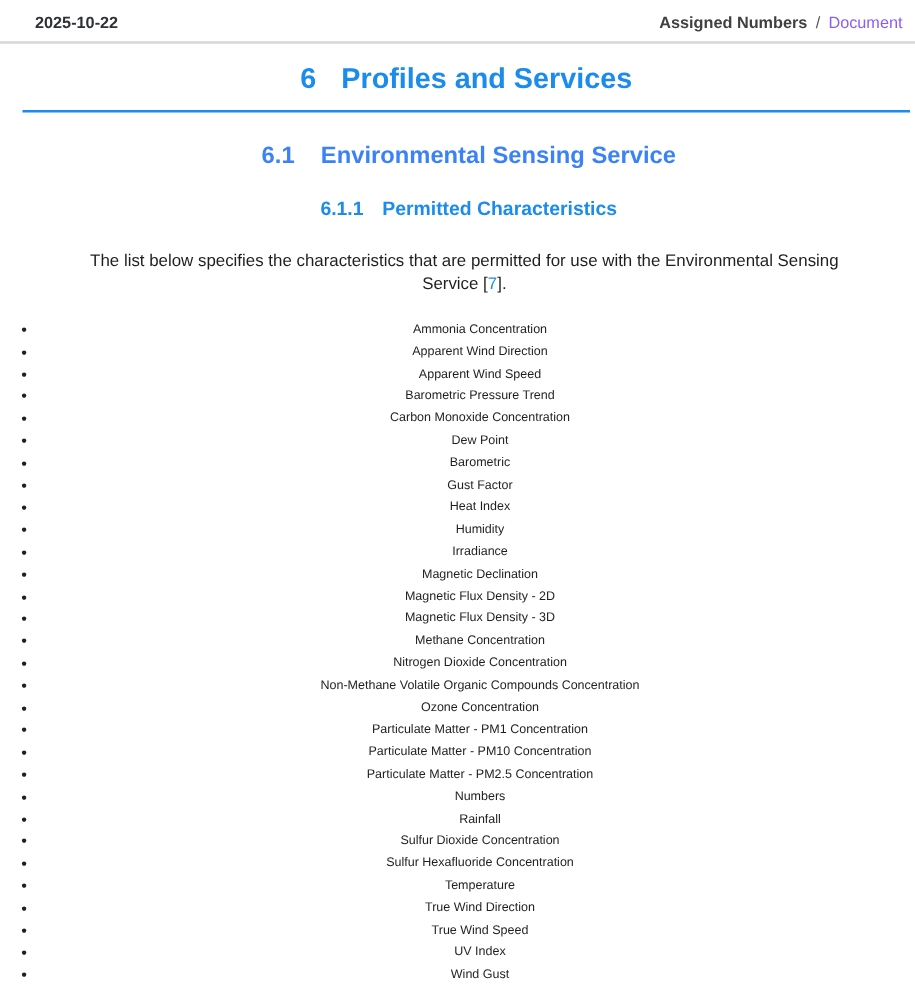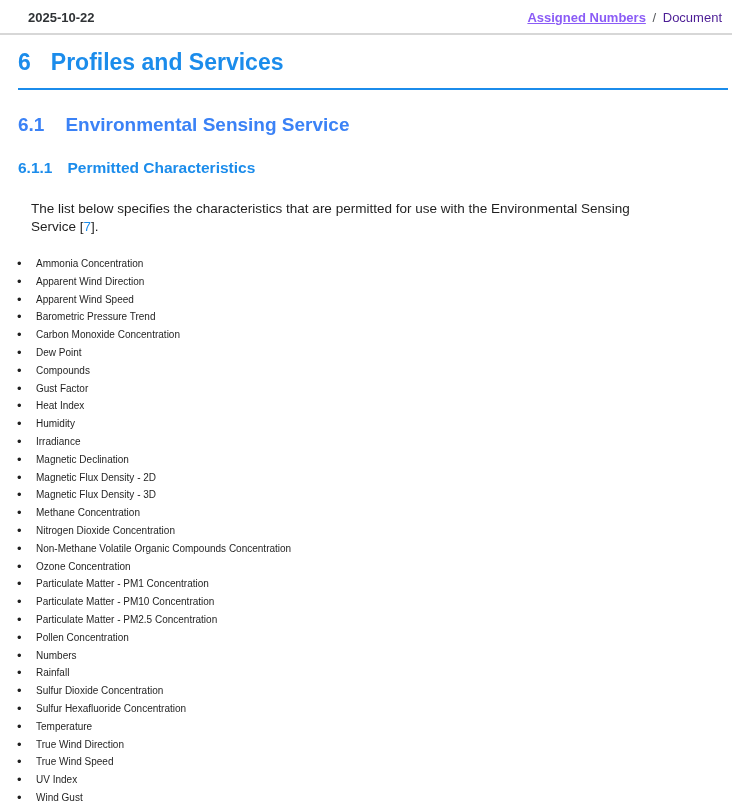--- a/index.html
+++ b/index.html
@@ -1,15 +1,15 @@
 <!DOCTYPE html>
 <html><head>
 <meta charset="utf-8">
 <style>
-  * { margin: 0; padding: 0; box-sizing: border-box; }
+  * { margin: 0; padding: 0; box-sizing: border-box; text-align: center; }
   html, body { background: #ffffff; }
   .page {
     position: relative;
     width: 732px;
     height: 802px;
     background: #ffffff;
     overflow: hidden;
     font-family: "Liberation Sans", sans-serif;
     color: #1f1f1f;
   }
@@ -17,23 +17,23 @@
   .header {
     display: flex;
     justify-content: space-between;
     align-items: baseline;
     padding: 10px 10px 0 28px;
     font-size: 13px;
     line-height: 15px;
   }
   .doc-date { font-weight: bold; color: #2f3235; }
   .breadcrumb { color: #54575b; }
-  .breadcrumb .crumb-primary { font-weight: bold; color: #8b5cf6; text-decoration: underline; }
+  .breadcrumb .crumb-primary { font-weight: bold; color: #404040; }
   .breadcrumb .crumb-sep { color: #54575b; padding: 0 3px; }
-  .breadcrumb .crumb-secondary { color: #4c1d95; }
+  .breadcrumb .crumb-secondary { color: #8b5cf6; }
   .header-divider {
     margin-top: 8px;
     height: 2px;
     background: #d7d7d7;
     width: 100%;
   }
   
   .h1 {
     margin: 15px 4px 0 18px;
     font-size: 23px;
@@ -128,36 +128,35 @@
     <span class="line"><span>Service [</span><a class="ref-link">7</a><span>].</span></span>
   </p>
 
   <ul class="char-list">
     <li>Ammonia Concentration</li>
     <li>Apparent Wind Direction</li>
     <li>Apparent Wind Speed</li>
     <li>Barometric Pressure Trend</li>
     <li>Carbon Monoxide Concentration</li>
     <li>Dew Point</li>
-    <li>Compounds</li>
+    <li>Barometric</li>
     <li>Gust Factor</li>
     <li>Heat Index</li>
     <li>Humidity</li>
     <li>Irradiance</li>
     <li>Magnetic Declination</li>
     <li>Magnetic Flux Density - 2D</li>
     <li>Magnetic Flux Density - 3D</li>
     <li>Methane Concentration</li>
     <li>Nitrogen Dioxide Concentration</li>
     <li>Non-Methane Volatile Organic Compounds Concentration</li>
     <li>Ozone Concentration</li>
     <li>Particulate Matter - PM1 Concentration</li>
     <li>Particulate Matter - PM10 Concentration</li>
     <li>Particulate Matter - PM2.5 Concentration</li>
-    <li>Pollen Concentration</li>
     <li>Numbers</li>
     <li>Rainfall</li>
     <li>Sulfur Dioxide Concentration</li>
     <li>Sulfur Hexafluoride Concentration</li>
     <li>Temperature</li>
     <li>True Wind Direction</li>
     <li>True Wind Speed</li>
     <li>UV Index</li>
     <li>Wind Gust</li>
   </ul>

